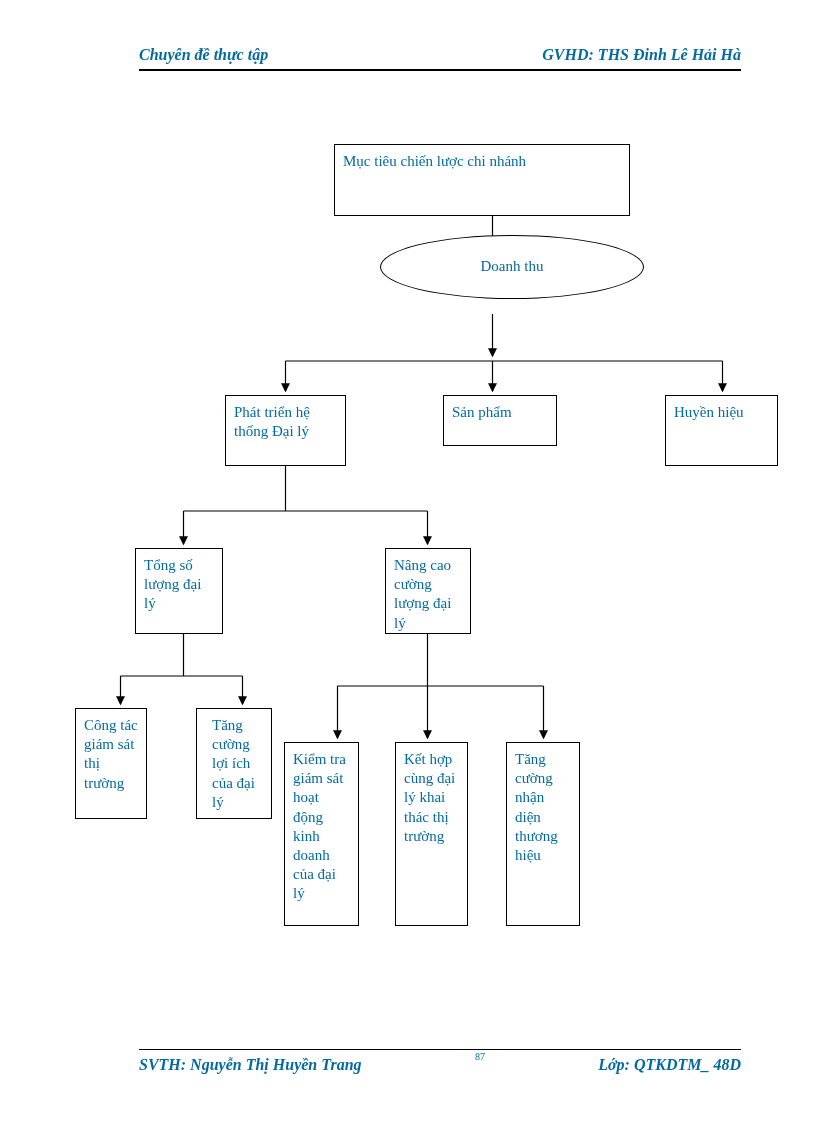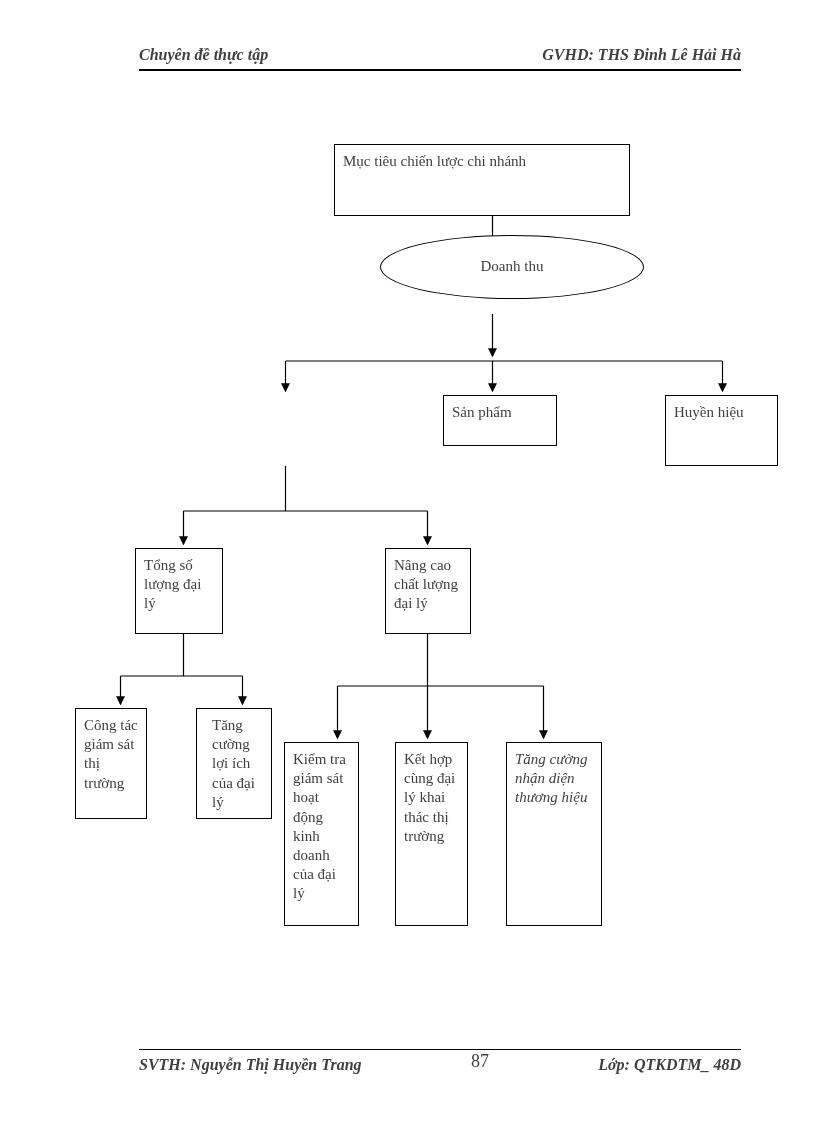--- a/index.html
+++ b/index.html
@@ -3,21 +3,21 @@
 <meta charset="utf-8">
 <style>
   * { box-sizing: border-box; }
   html, body { margin: 0; padding: 0; background: #ffffff; }
   .page {
     position: relative;
     width: 816px;
     height: 1123px;
     background: #ffffff;
     font-family: "Liberation Serif", serif;
-    color: #404040;
+    color: #0369a1;
     overflow: hidden;
   }
   .header {
     position: absolute;
     left: 139px; top: 46px; width: 602px;
     display: flex; justify-content: space-between;
     font-size: 16px; font-weight: bold; font-style: italic;
   }
   .header-rule {
     position: absolute;
@@ -29,21 +29,21 @@
     left: 139px; top: 1049px; width: 602px;
     border-top: 1px solid #000;
   }
   .footer {
     position: absolute;
     left: 139px; top: 1056px; width: 602px;
     display: flex; justify-content: space-between; align-items: flex-start;
     font-size: 16px; font-weight: bold; font-style: italic;
   }
   .page-number {
-    font-weight: normal; font-style: normal; font-size: 18px;
+    font-weight: normal; font-style: normal; font-size: 10px;
     position: relative; top: -5px;
   }
   .node {
     position: absolute;
     border: 1px solid #000;
     background: #fff;
     font-size: 15px;
     line-height: 1.28;
     padding: 7px 8px;
     word-wrap: break-word;
@@ -62,21 +62,21 @@
   #n-revenue   { left: 380px; top: 235px; width: 264px; height: 64px; }
   #n-agency    { left: 225px; top: 395px; width: 121px; height: 71px; }
   #n-product   { left: 443px; top: 395px; width: 114px; height: 51px; }
   #n-brand     { left: 665px; top: 395px; width: 113px; height: 71px; }
   #n-quantity  { left: 135px; top: 548px; width: 88px;  height: 86px; }
   #n-quality   { left: 385px; top: 548px; width: 86px;  height: 86px; }
   #n-monitor   { left: 75px;  top: 708px; width: 72px;  height: 111px; }
   #n-benefits  { left: 196px; top: 708px; width: 76px;  height: 111px; padding-left: 15px; }
   #n-inspect   { left: 284px; top: 742px; width: 75px;  height: 184px; }
   #n-coop      { left: 395px; top: 742px; width: 73px;  height: 184px; }
-  #n-identity  { left: 506px; top: 742px; width: 96px;  height: 184px; font-style: italic; }
+  #n-identity  { left: 506px; top: 742px; width: 74px;  height: 184px; }
 </style>
 </head>
 <body>
 
 <div class="page">
 
   <div class="header">
     <span>Chuyên đề thực tập</span>
     <span>GVHD: THS Đinh Lê Hải Hà</span>
   </div>
@@ -115,28 +115,29 @@
       <path d="M543.5,686 L543.5,738" marker-end="url(#arr)"></path>
     </g>
   </svg>
 
   <div class="node" id="n-root">Mục tiêu chiến lược chi nhánh</div>
 
   <div class="node ellipse" id="n-revenue">
     <span>Doanh thu</span>
   </div>
 
+  <div class="node" id="n-agency">Phát triển hệ thống Đại lý</div>
 
   <div class="node" id="n-product">Sản phẩm</div>
 
   <div class="node" id="n-brand">Huyền hiệu</div>
 
   <div class="node" id="n-quantity">Tổng số lượng đại lý</div>
 
-  <div class="node" id="n-quality">Nâng cao chất lượng đại lý</div>
+  <div class="node" id="n-quality">Nâng cao cường lượng đại lý</div>
 
   <div class="node" id="n-monitor">Công tác giám sát thị trường</div>
 
   <div class="node" id="n-benefits">Tăng cường lợi ích của đại lý</div>
 
   <div class="node" id="n-inspect">Kiểm tra giám sát hoạt động kinh doanh của đại lý</div>
 
   <div class="node" id="n-coop">Kết hợp cùng đại lý khai thác thị trường</div>
 
   <div class="node" id="n-identity">Tăng cường nhận diện thương hiệu</div>

